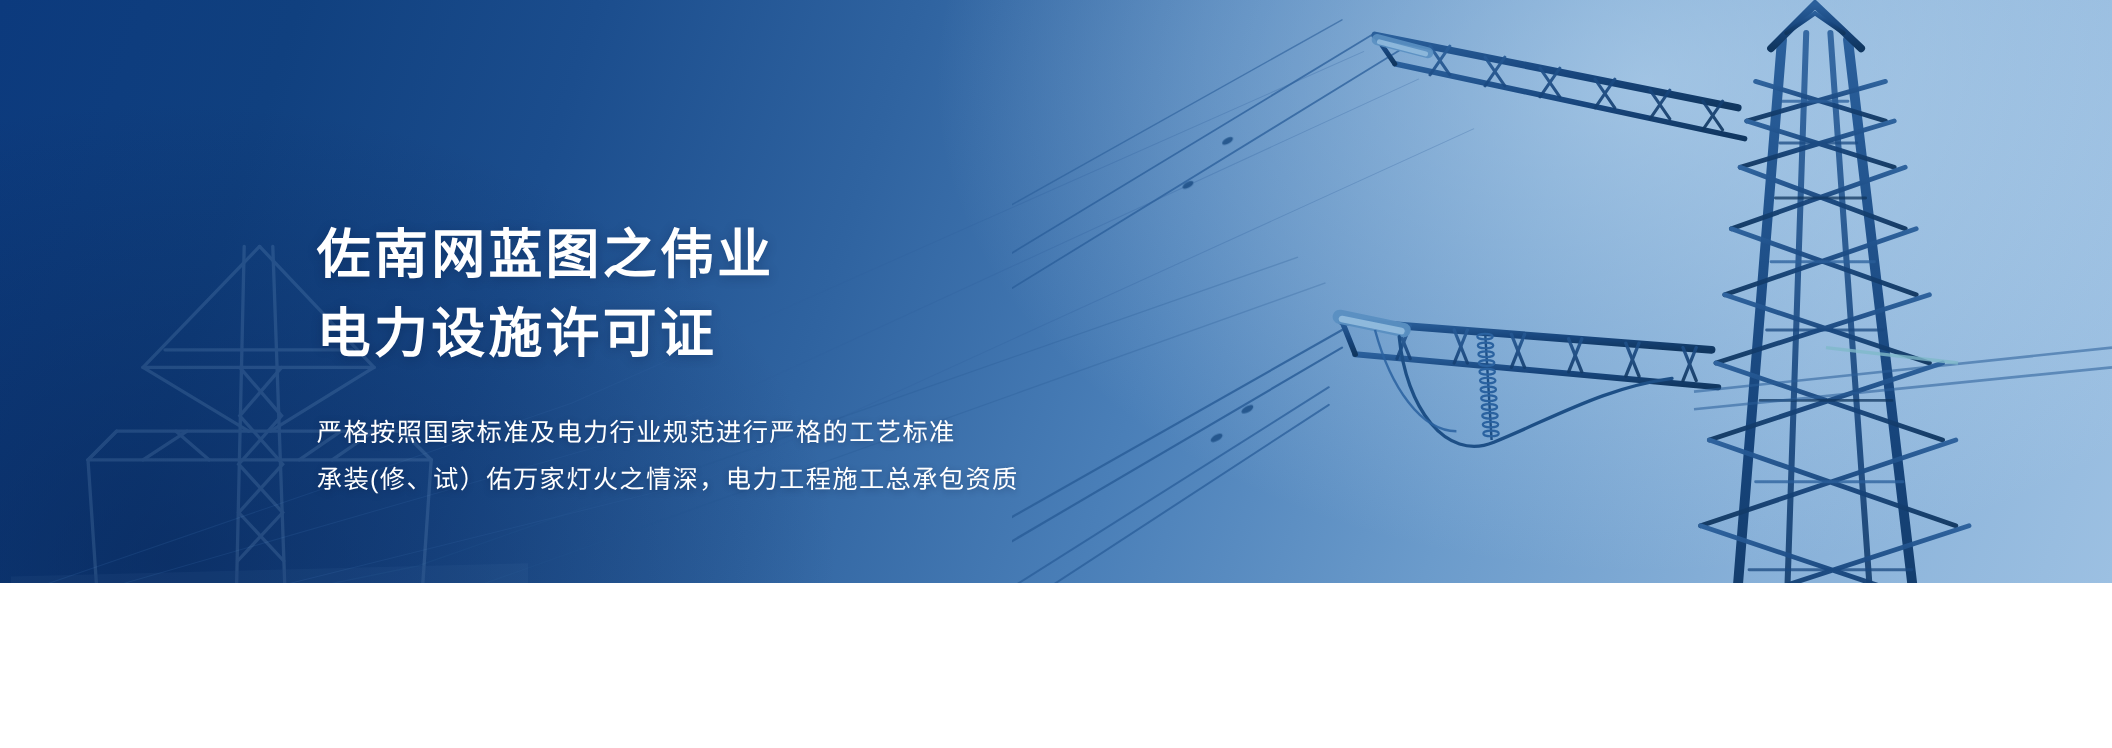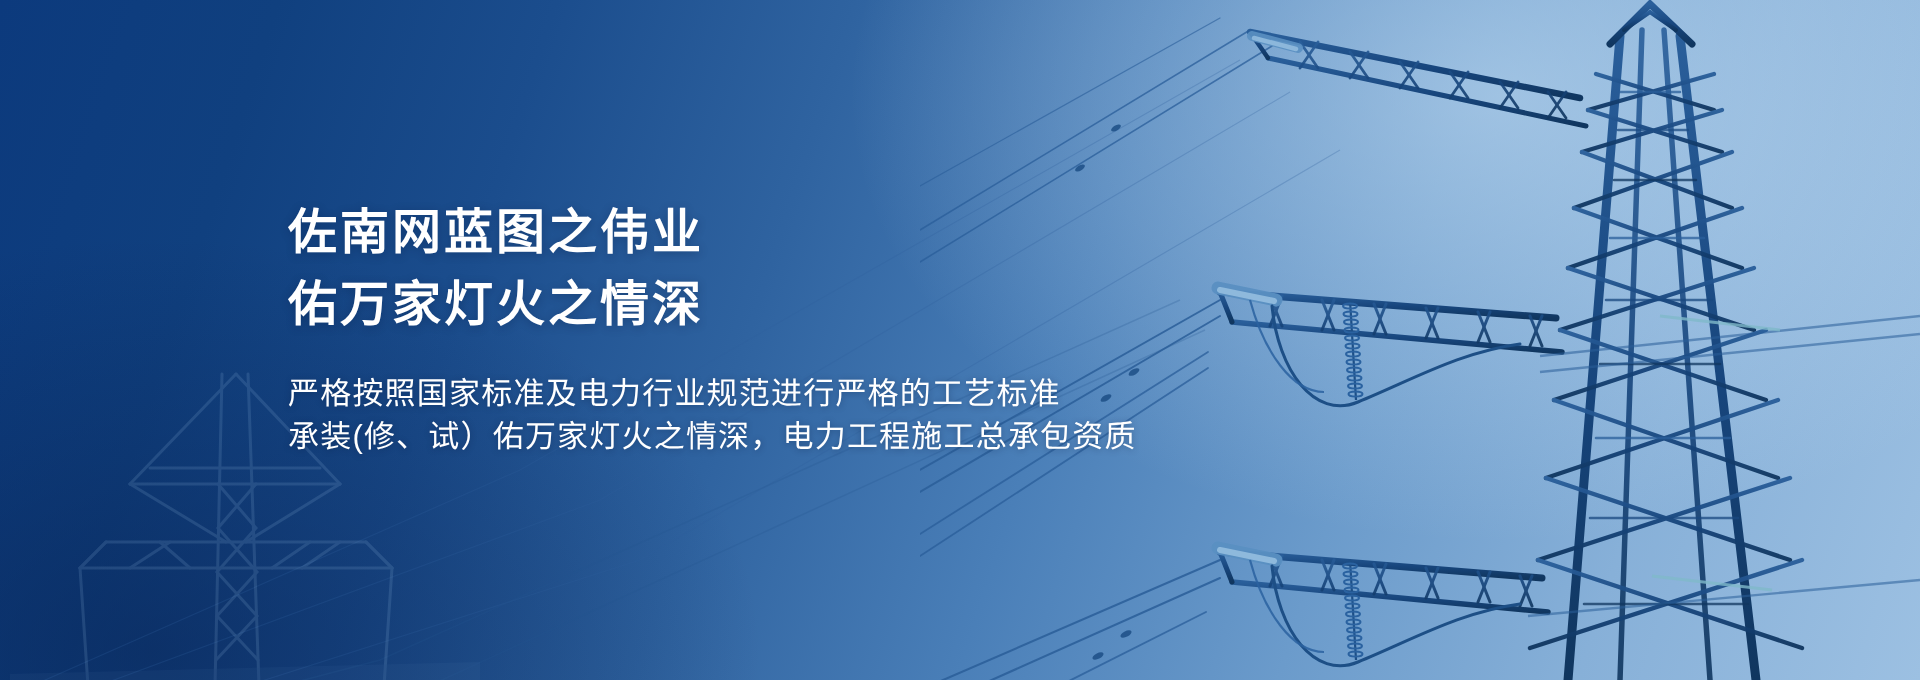--- a/index.html
+++ b/index.html
@@ -4,21 +4,21 @@
 <title>Power Grid Hero Banner</title>
 <style>
   html, body {
     margin: 0;
     padding: 0;
     background: #ffffff;
   }
   .banner {
     position: relative;
     width: 1920px;
-    height: 680px;
+    height: 530px;
     overflow: hidden;
     font-family: "Liberation Sans", "DejaVu Sans", sans-serif;
     -webkit-font-smoothing: antialiased;
   }
 
   
   .sky {
     position: absolute;
     inset: 0;
     background:
@@ -87,21 +87,21 @@
     line-height: 72px;
     margin: 0;
     text-shadow: 0 2px 10px rgba(3,24,58,0.30);
     white-space: nowrap;
   }
   .sub-block {
     margin-top: 32px;
   }
   .subline {
     color: #ffffff;
-    font-size: 31px;
+    font-size: 23px;
     font-weight: 400;
     letter-spacing: 1.2px;
     line-height: 43px;
     margin: 0;
     text-shadow: 0 1px 6px rgba(3,24,58,0.35);
     white-space: nowrap;
   }
 </style>
 </head>
 <body>
@@ -335,20 +335,20 @@
 
       <g stroke="#7fb9c9" stroke-width="3" opacity=".8" fill="none">
         <path d="M740 316 L860 330"></path>
         <path d="M732 576 L852 590"></path>
       </g>
     </svg>
   </div>
 
   <div class="copy">
     <h1 class="headline">佐南网蓝图之伟业</h1>
-    <h1 class="headline">佑万家灯火之情深</h1>
+    <h1 class="headline">电力设施许可证</h1>
     <div class="sub-block">
       <p class="subline">严格按照国家标准及电力行业规范进行严格的工艺标准</p>
       <p class="subline">承装(修、试）佑万家灯火之情深，电力工程施工总承包资质</p>
     </div>
   </div>
 
 </div>
 
 </body></html>

